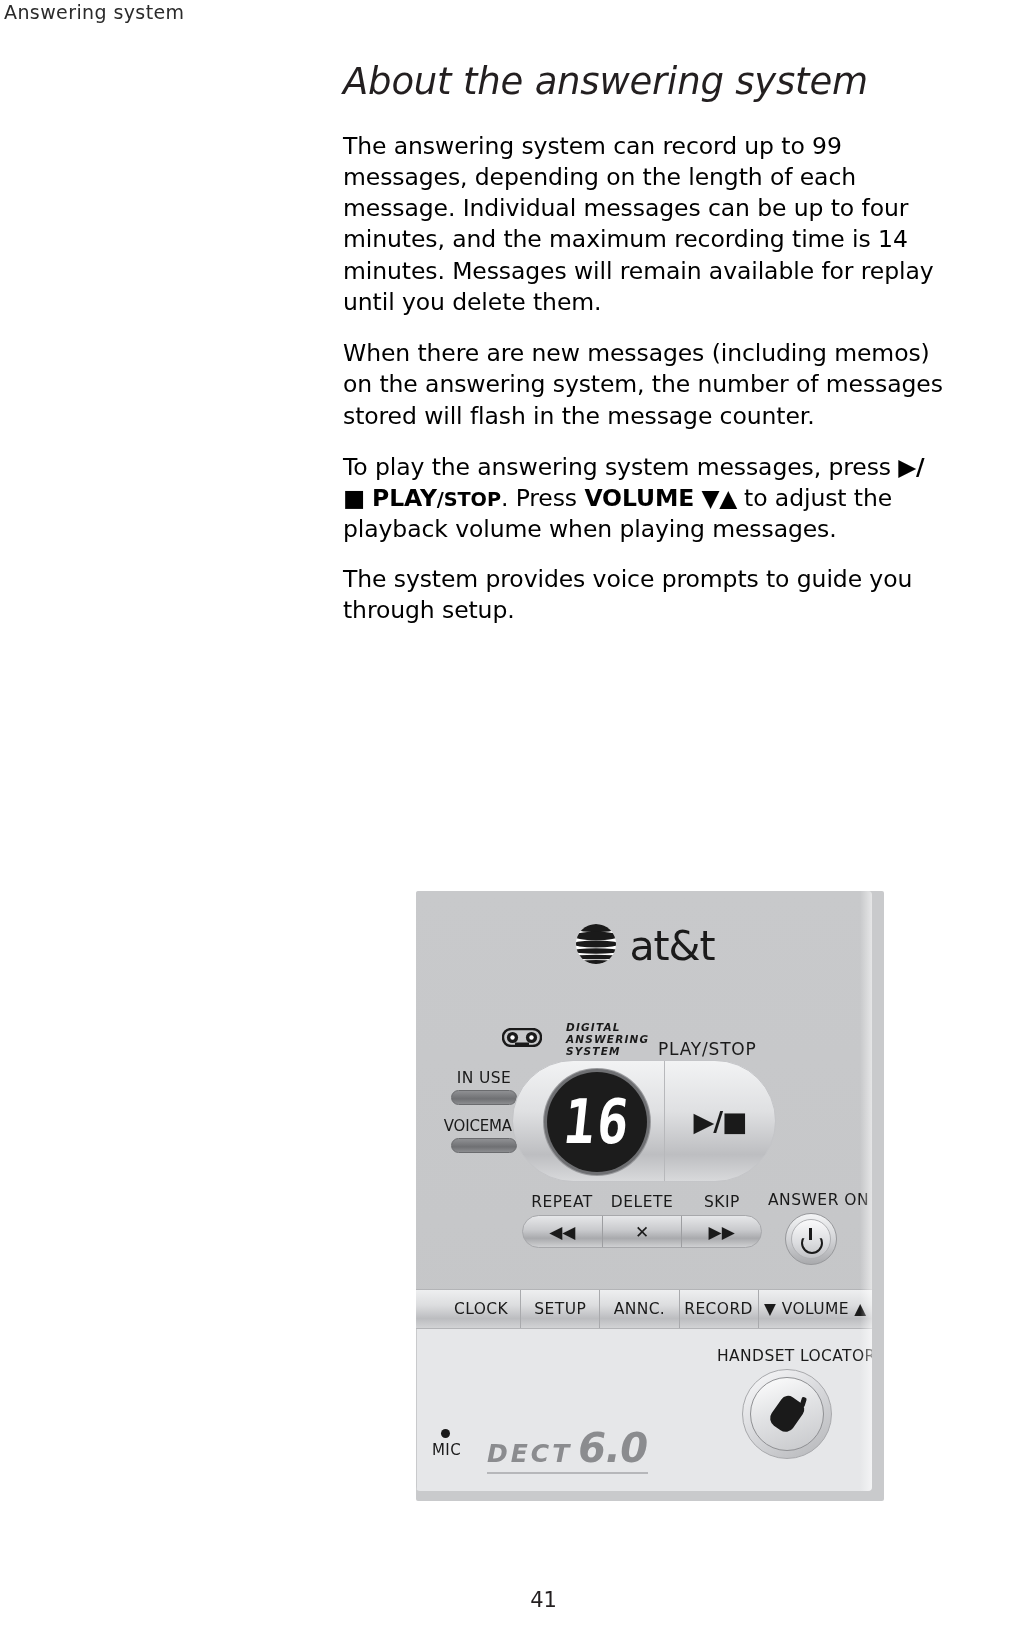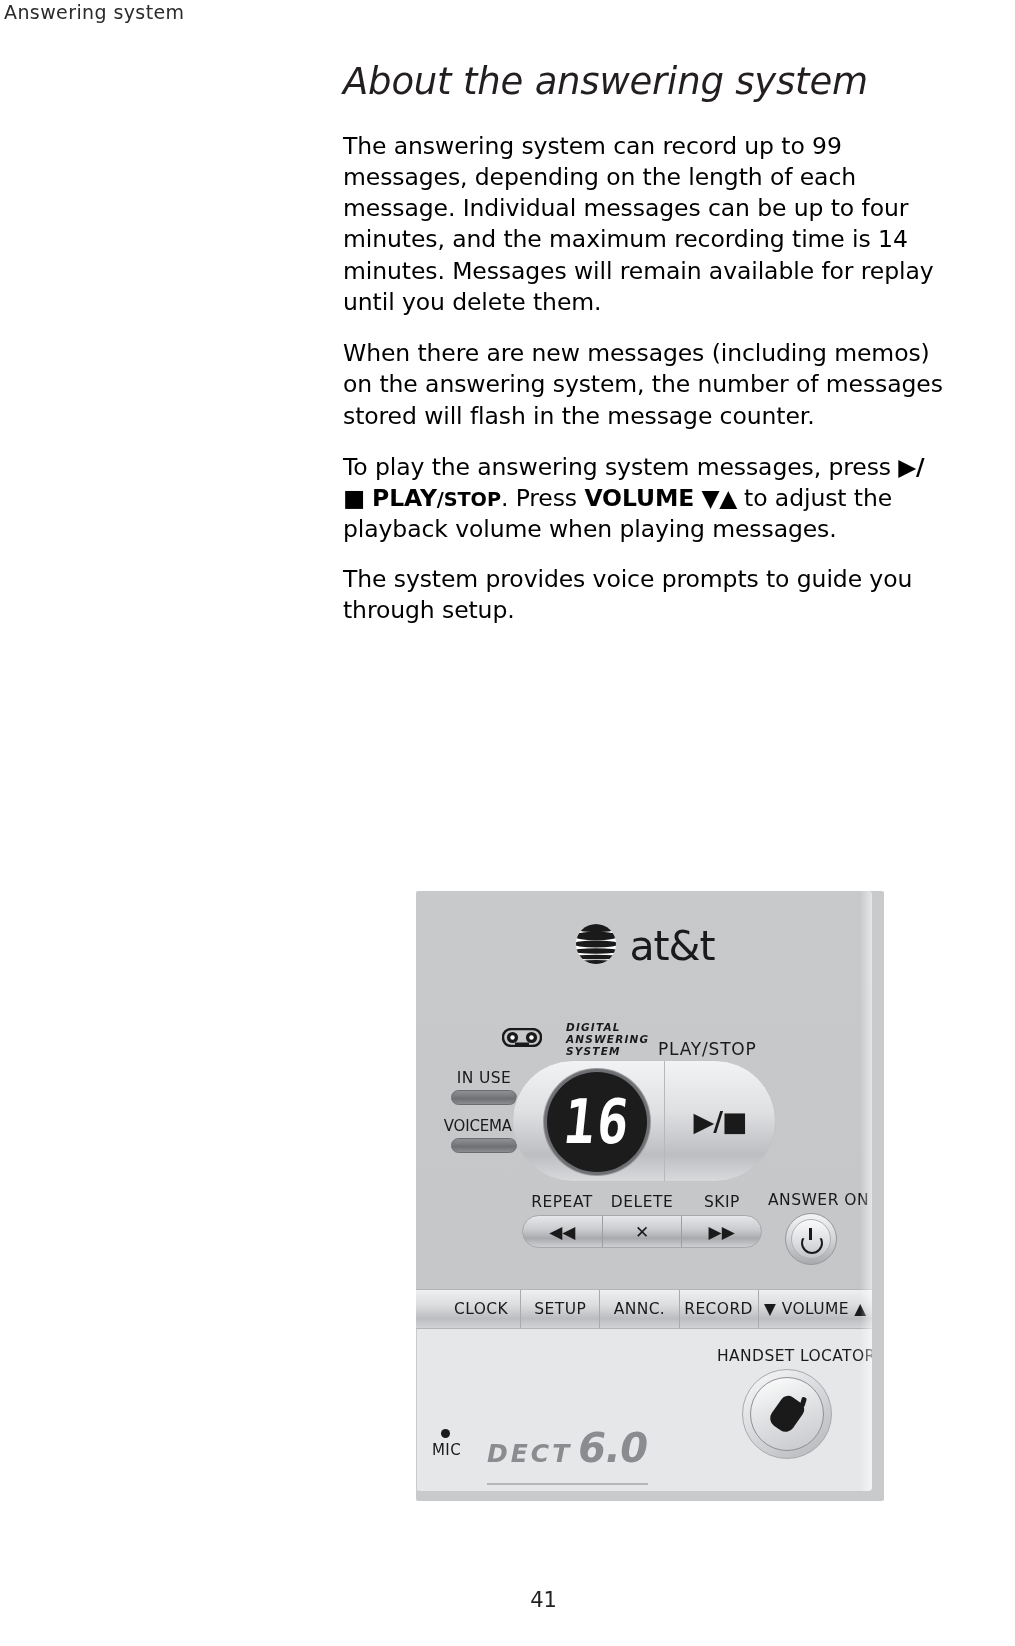--- a/index.html
+++ b/index.html
@@ -353,21 +353,21 @@
     letter-spacing: 0.4px;
     color: #1a1a1a;
   }
   .dect-logo {
     position: absolute;
     left: 70px; top: 96px;
     color: #8b8c8f;
     font-style: italic;
     font-weight: 700;
     border-bottom: 2.5px solid #b6b7ba;
-    padding-bottom: 12px;
+    padding-bottom: 1px;
     white-space: nowrap;
   }
   .dect-logo .d1 { font-size: 25px; letter-spacing: 3px; }
   .dect-logo .d2 { font-size: 40px; letter-spacing: -0.5px; margin-left: 6px; }
 
   
   .page-number {
     position: absolute;
     left: 0; right: 0; top: 1588px;
     text-align: center;

